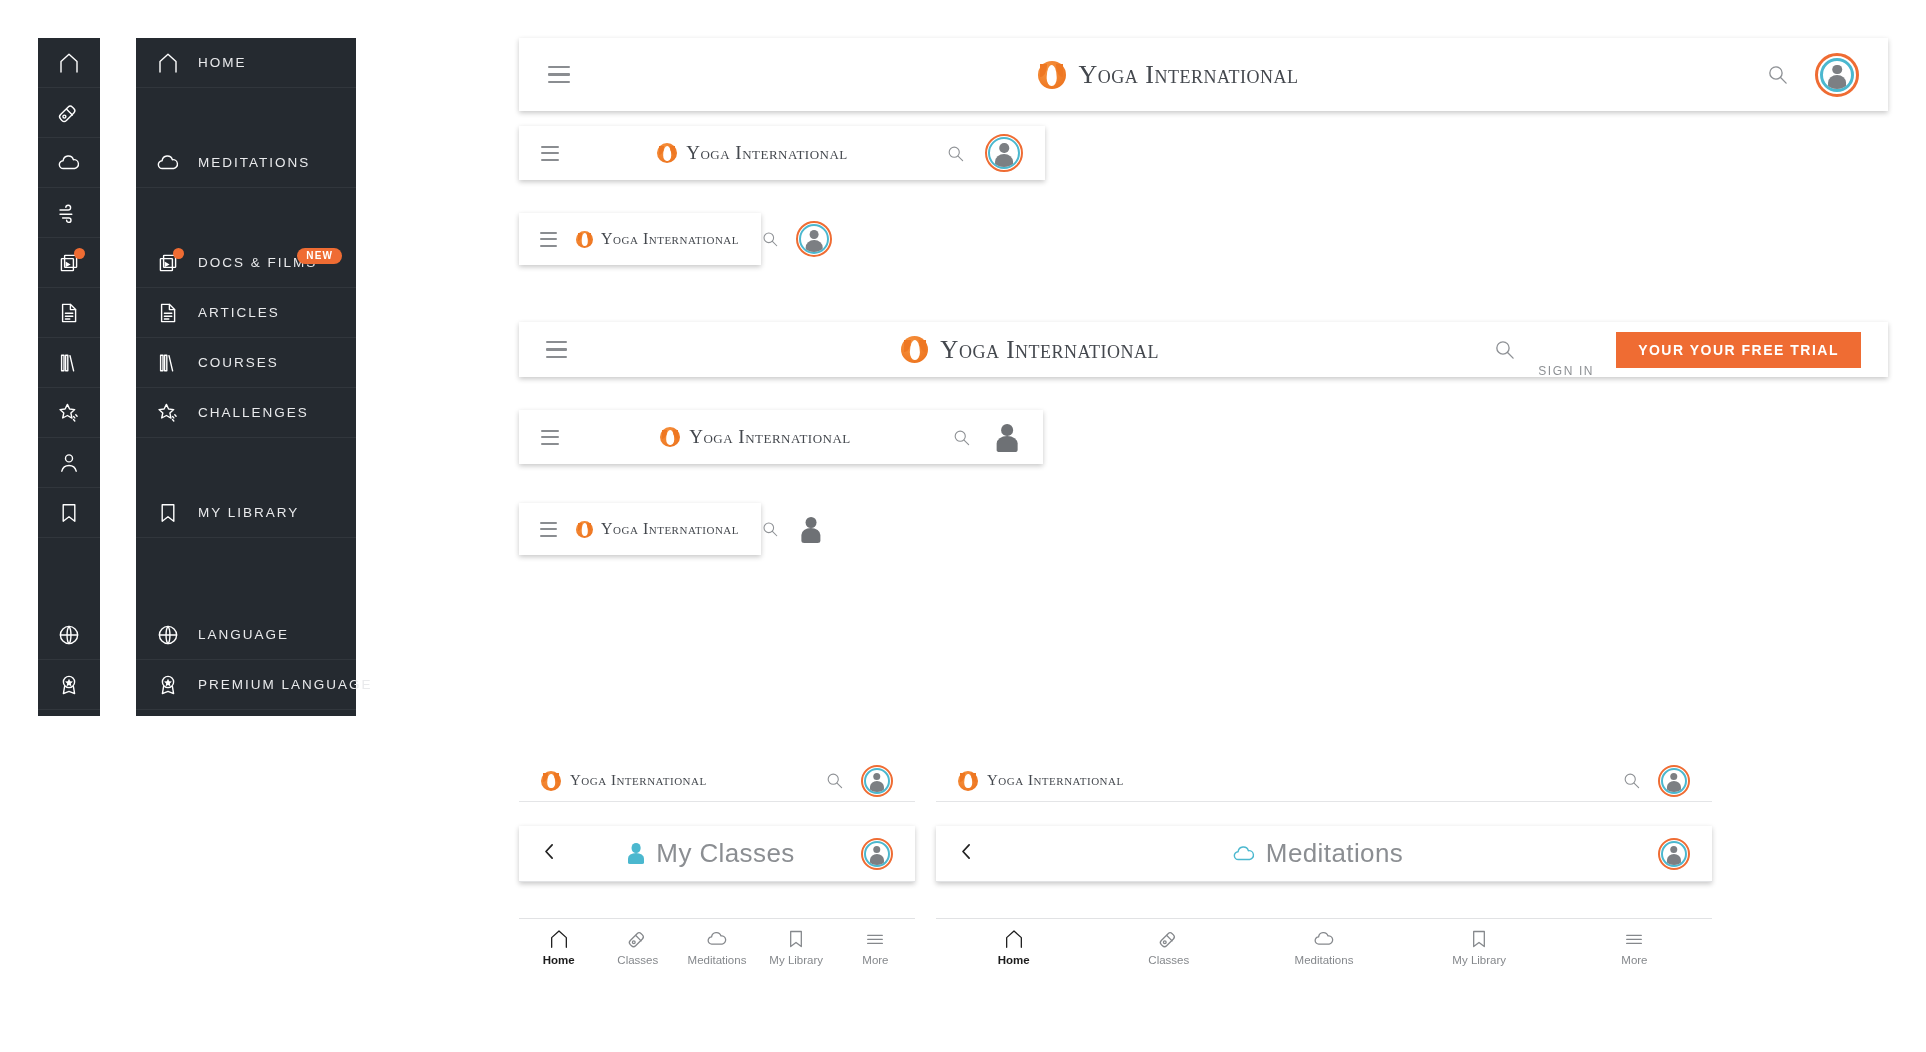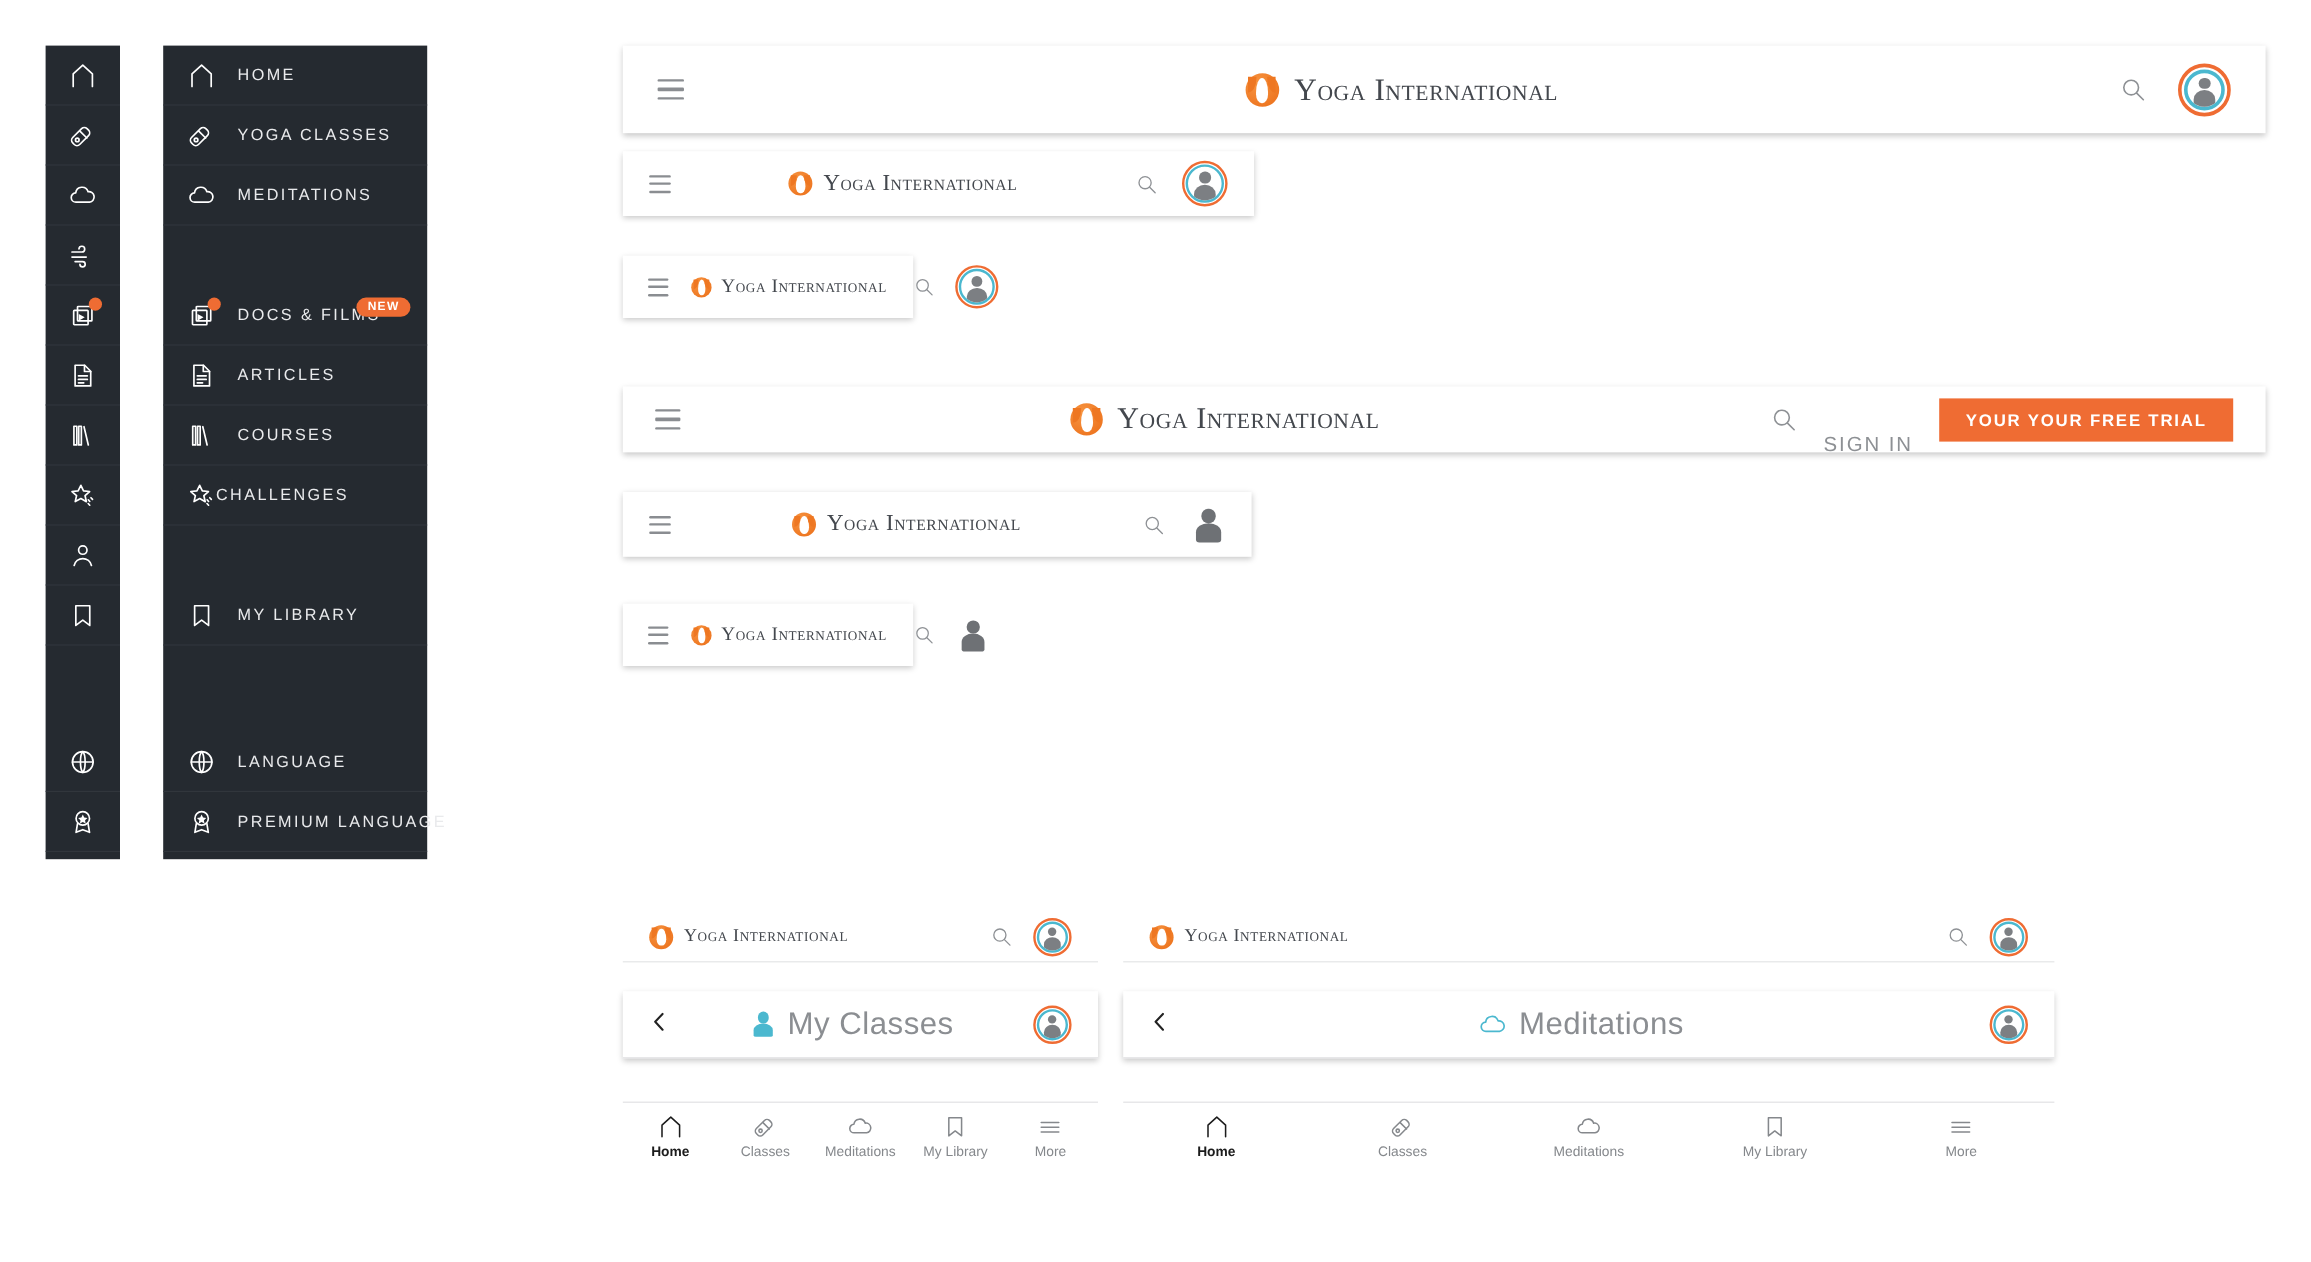--- a/index.html
+++ b/index.html
@@ -113,21 +113,21 @@
     box-sizing:border-box;
     display:flex;align-items:center;justify-content:center;
     flex:0 0 auto;
     position:relative;
     overflow:hidden;
   }
   .avatar-plain{flex:0 0 auto;}
   .signin{
     color:#8d9094;
     letter-spacing:1.6px;
-    font-size:17px;
+    font-size:12px;
     white-space:nowrap;
     flex:0 0 auto;
     margin-top:43px;
   }
   .cta{
     background:#ef6c33;
     color:#fff;
     letter-spacing:1.5px;
     font-weight:700;
     font-size:14px;
@@ -288,30 +288,20 @@
 
 <div class="rail" id="rail-expanded" style="left:136px;top:38px;width:220px;height:678px;">
     <div class="rail-row" style="height: 50px; padding: 0px 0px 0px 20px; top: 0px; position: absolute; left: 0px; right: 0px;">
       <span class="rail-icon" style="position: relative;">
         <svg width="24" height="24" viewBox="0 0 24 24" fill="none" stroke="#ffffff" stroke-width="1.4" stroke-linecap="round" stroke-linejoin="round">
           <path d="M4 21V10.5L12 3.2l8 7.3V21"></path>
         </svg>
       </span>
       <span class="rail-label" style="margin-left: 18px;">HOME</span>
     </div>
-    <div class="rail-row" style="height: 50px; padding: 0px 0px 0px 20px; top: 50px; position: absolute; left: 0px; right: 0px;">
-      <span class="rail-icon" style="position: relative;">
-        <svg width="24" height="24" viewBox="0 0 24 24" fill="none" stroke="#ffffff" stroke-width="1.4" stroke-linecap="round" stroke-linejoin="round">
-          <path d="M3.6 13.6 11 6.2a3.2 3.2 0 0 1 4.5 0l1.3 1.3a3.2 3.2 0 0 1 0 4.5l-7.4 7.4a3.2 3.2 0 0 1-4.5 0L3.6 18.1a3.2 3.2 0 0 1 0-4.5Z"></path>
-          <path d="M9.6 8.2l5.8 5.8"></path>
-          <circle cx="7.4" cy="15.6" r="1.5"></circle>
-        </svg>
-      </span>
-      <span class="rail-label" style="margin-left: 18px;">YOGA CLASSES</span>
-    </div>
     <div class="rail-row" style="height: 50px; padding: 0px 0px 0px 20px; top: 100px; position: absolute; left: 0px; right: 0px;">
       <span class="rail-icon" style="position: relative;">
         <svg width="24" height="24" viewBox="0 0 24 24" fill="none" stroke="#ffffff" stroke-width="1.4" stroke-linecap="round" stroke-linejoin="round">
           <path d="M6.4 17.5a3.9 3.9 0 0 1-.3-7.8 5.3 5.3 0 0 1 10.3-1 3.6 3.6 0 0 1 1.2 8.8Z"></path>
         </svg>
       </span>
       <span class="rail-label" style="margin-left: 18px;">MEDITATIONS</span>
     </div>
     <div class="rail-row" style="height: 50px; padding: 0px 0px 0px 20px; top: 200px; position: absolute; left: 0px; right: 0px;">
       <span class="rail-icon" style="position: relative;">
@@ -349,21 +339,21 @@
     </div>
     <div class="rail-row" style="height: 50px; padding: 0px 0px 0px 20px; top: 350px; position: absolute; left: 0px; right: 0px;">
       <span class="rail-icon" style="position: relative;">
         <svg width="24" height="24" viewBox="0 0 24 24" fill="none" stroke="#ffffff" stroke-width="1.4" stroke-linecap="round" stroke-linejoin="round">
           <path d="M10.4 3.4 12.6 8l5.1.6-3.8 3.5 1.1 5-4.6-2.6L5.7 17l1.1-5L3 8.6 8.1 8Z"></path>
           <path d="M16.6 15.5l1.2 1.4"></path>
           <path d="M18.8 13.8l1.3 1.4"></path>
           <path d="M16.5 18.6l1.3 1.4"></path>
         </svg>
       </span>
-      <span class="rail-label" style="">CHALLENGES</span>
+      <span class="rail-label" style="margin-left: 18px;">CHALLENGES</span>
     </div>
     <div class="rail-row" style="height: 50px; padding: 0px 0px 0px 20px; top: 450px; position: absolute; left: 0px; right: 0px;">
       <span class="rail-icon" style="position: relative;">
         <svg width="24" height="24" viewBox="0 0 24 24" fill="none" stroke="#ffffff" stroke-width="1.4" stroke-linecap="round" stroke-linejoin="round">
           <path d="M6.2 3.8h11.6v16.4L12 15.8l-5.8 4.4Z"></path>
         </svg>
       </span>
       <span class="rail-label" style="margin-left: 18px;">MY LIBRARY</span>
     </div>
     <div class="rail-row" style="height: 50px; padding: 0px 0px 0px 20px; position: absolute; top: 572px; left: 0px; right: 0px;">

